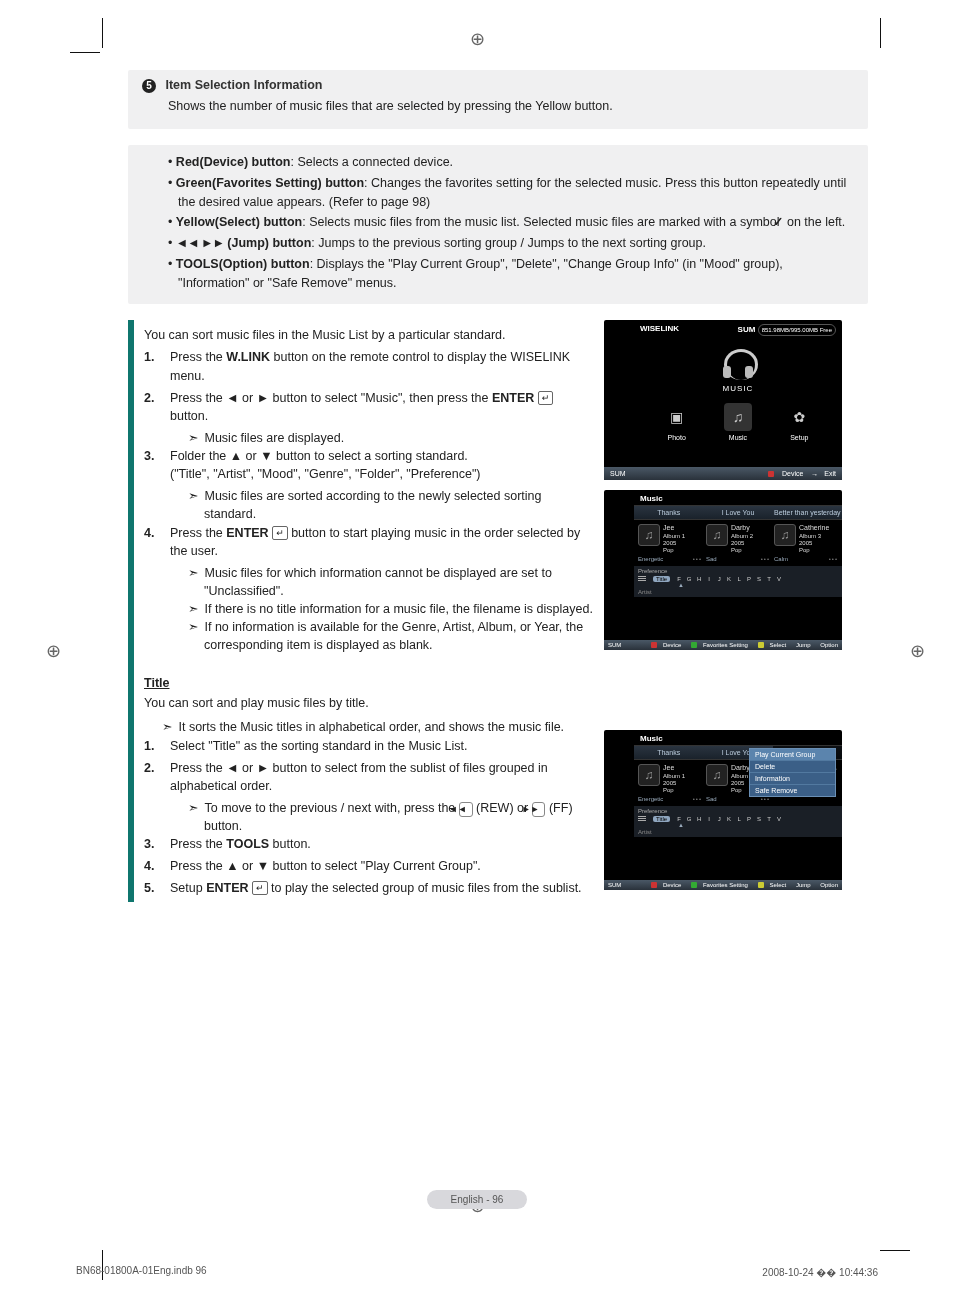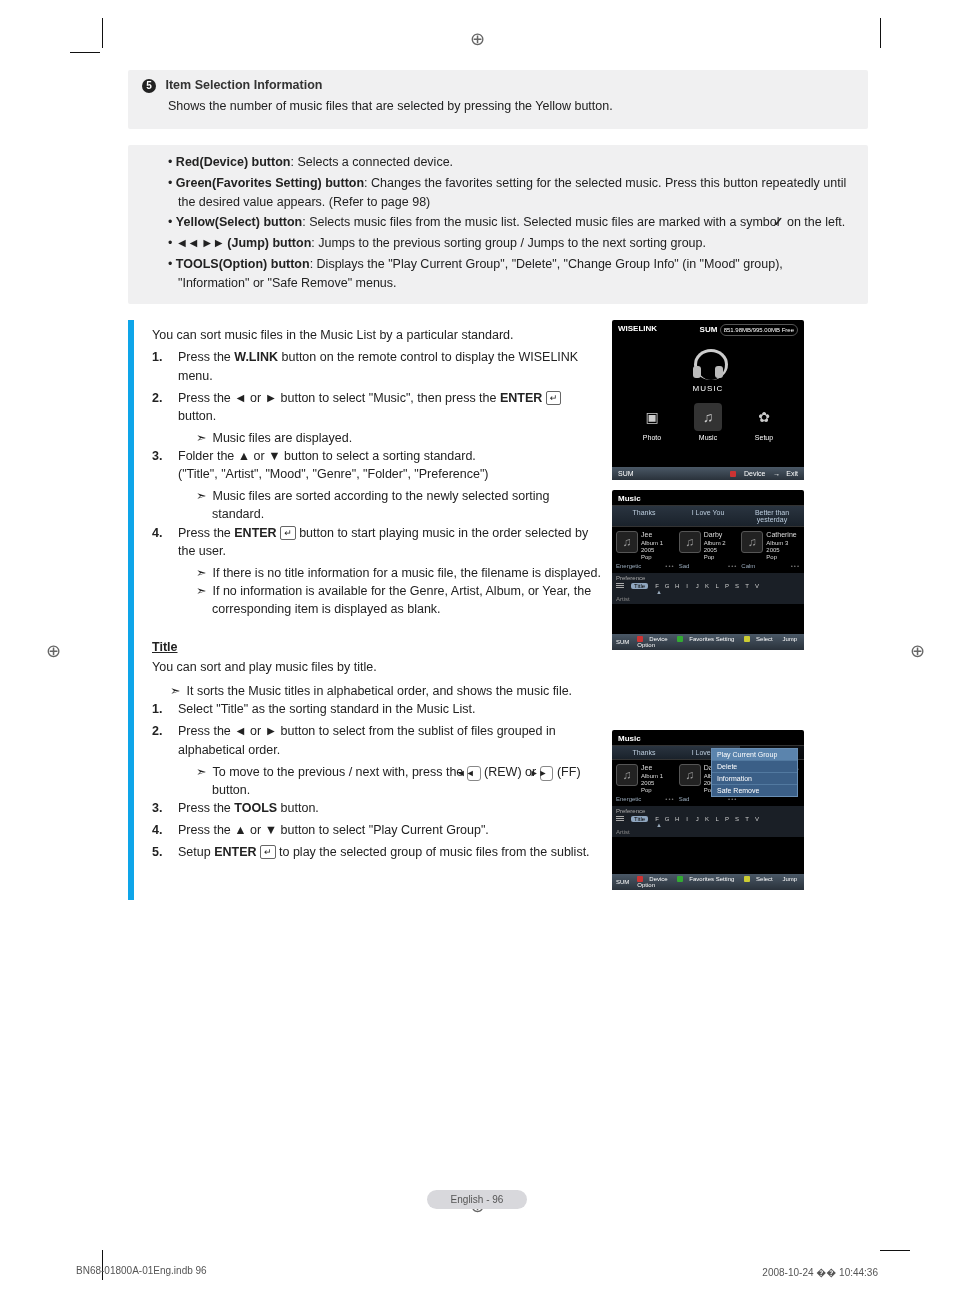--- a/index.html
+++ b/index.html
@@ -74,22 +74,22 @@
     margin-right: 10px;
     border-radius: 1px;
   }
   .section-title {
     font-size: 23px;
     font-weight: bold;
     color: #222;
     padding-top: 2px;
   }
   .body-wrap {
-    border-left: 6px solid #0ea5e9;
-    padding-left: 18px;
+    border-left: 6px solid #0f766e;
+    padding-left: 10px;
   }
   .intro { margin: 8px 0 6px 0; }
   .steps { margin: 0; }
   .step-row {
     display: flex;
     margin-bottom: 4px;
     line-height: 1.45;
   }
   .step-num {
     width: 26px;
@@ -124,26 +124,27 @@
     border-radius:3px;
     font-size:9px;
     padding:0 5px;
     line-height:13px;
   }
   .main-left { width: 450px; }
   .flex-cols { display:flex; gap:10px; }
   .right-col { flex:1; }
   
   .tv-wiselink, .tv-music {
-    width: 192px;
+    width: 208px;
     background: #000;
     color:#fff;
     font-size: 8px;
     border-radius: 2px;
     margin-bottom: 10px;
+    padding-left: 30px;
   }
   .tv-wiselink { height: 160px; position: relative; }
   .tvw-top { display:flex; justify-content:space-between; padding:4px 6px; font-size:8px; font-weight:bold;}
   .tvw-top .cap {
     border:1px solid #555; border-radius:6px; font-size:6px; padding:0 3px;
     display:inline-block; font-weight:normal; line-height:10px;
   }
   .tvw-mid { text-align:center; margin-top:6px; }
   .headphone {
     width:34px; height:34px; margin:0 auto; position:relative;
@@ -306,20 +307,21 @@
           </div>
         </div>
         <div class="sub"><span class="ditto">➣</span><span>Music files are sorted according to the newly selected sorting standard.</span></div>
 
         <div class="step-row">
           <div class="step-num">4.</div>
           <div class="step-text">
             <span>Press the </span><span class="bold">ENTER</span> <span class="enter-icon">↵</span><span> button to start playing music in the order selected by the user.</span>
           </div>
         </div>
+        <div class="sub"><span class="ditto">➣</span><span>Music files for which information cannot be displayed are set to "Unclassified".</span></div>
         <div class="sub"><span class="ditto">➣</span><span>If there is no title information for a music file, the filename is displayed.</span></div>
         <div class="sub"><span class="ditto">➣</span><span>If no information is available for the Genre, Artist, Album, or Year, the corresponding item is displayed as blank.</span></div>
       </div>
 
       <p class="title-sub">Title</p>
       <p style="margin:0 0 8px 0;">You can sort and play music files by title.</p>
       <div class="sub" style="margin-left:18px;"><span class="ditto">➣</span><span>It sorts the Music titles in alphabetical order, and shows the music file.</span></div>
       <div class="steps">
         <div class="step-row">
             <div class="step-num">1.</div>

